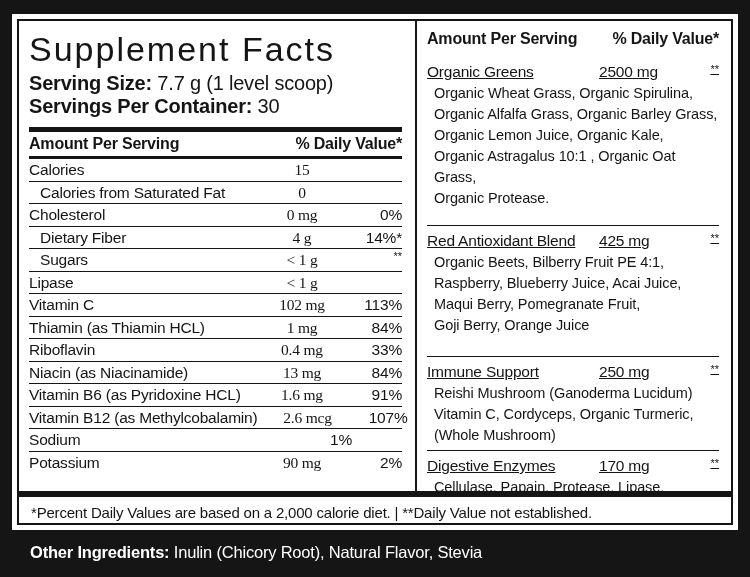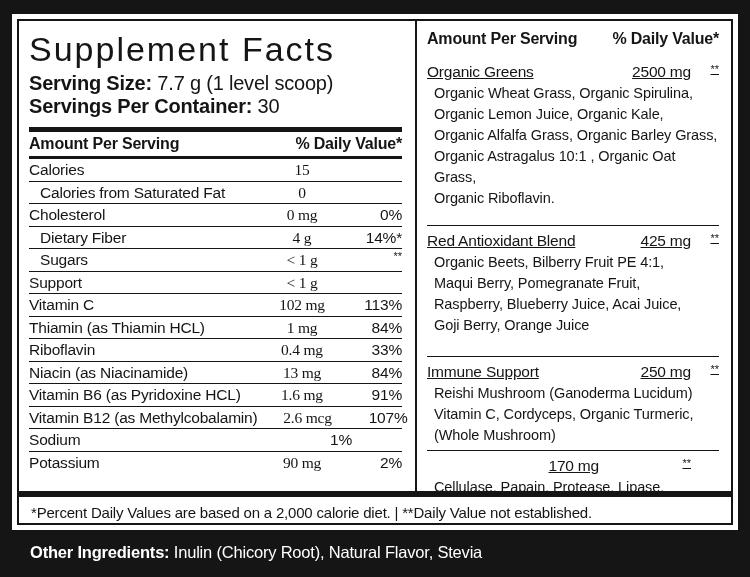--- a/index.html
+++ b/index.html
@@ -37,21 +37,21 @@
   .td-amt { text-align:center;font-family:Liberation Serif, serif; }
   .td-dv { text-align:right; }
   .trow.indent .td-name { padding-left:11px; }
   .sup { font-size:11px; position:relative; top:-3px; letter-spacing:0; }
 
   .rhead { display:flex; justify-content:space-between; font-weight:bold; font-size:16px;
            line-height:22px; letter-spacing:-0.2px; }
   .rbar { height:6px; background:var(--ink); margin-top:7px; }
   .sec-head { display:grid; grid-template-columns:1fr 92px 28px; font-size:15.5px;
               line-height:22px; margin-top:4px; letter-spacing:-0.2px;text-decoration:underline; }
-  .sec-amt { text-align:right; }
+  .sec-amt { text-align:left; }
   .sec-dv { text-align:right; }
   .sec-lines { padding-left:7px; font-size:14.5px; line-height:21px; letter-spacing:-0.1px; }
   .sep { border-top:1.5px solid var(--ink); }
   .sep-a { margin-top:16px; }
   .sep-b { margin-top:20px; }
   .sep-c { margin-top:4px; }
 
   .footnote-row { border-top:6px solid var(--ink); font-size:15px; line-height:20px;
                   padding:6px 12px 0 12px; letter-spacing:-0.2px; }
   .other { position:absolute; left:30px; top:543px; color:#fff; font-size:16.5px;
@@ -98,21 +98,21 @@
               <span class="td-name">Dietary Fiber</span>
               <span class="td-amt">4 g</span>
               <span class="td-dv">14%*</span>
             </div>
               <div class="trow indent">
               <span class="td-name">Sugars</span>
               <span class="td-amt">&lt; 1 g</span>
               <span class="td-dv sup">**</span>
             </div>
               <div class="trow">
-              <span class="td-name">Support</span>
+              <span class="td-name">Lipase</span>
               <span class="td-amt">&lt; 1 g</span>
               <span class="td-dv"></span>
             </div>
               <div class="trow">
               <span class="td-name">Vitamin C</span>
               <span class="td-amt">102 mg</span>
               <span class="td-dv">113%</span>
             </div>
               <div class="trow">
               <span class="td-name">Thiamin (as Thiamin HCL)</span>
@@ -162,38 +162,38 @@
         <div class="rbar"></div>
 
         <div class="sec">
           <div class="sec-head">
             <span class="sec-name">Organic Greens</span>
             <span class="sec-amt">2500 mg</span>
             <span class="sec-dv sup">**</span>
           </div>
           <div class="sec-lines">
               <div class="sec-line">Organic Wheat Grass, Organic Spirulina,</div>
+              <div class="sec-line">Organic Alfalfa Grass, Organic Barley Grass,</div>
               <div class="sec-line">Organic Lemon Juice, Organic Kale,</div>
-              <div class="sec-line">Organic Alfalfa Grass, Organic Barley Grass,</div>
               <div class="sec-line">Organic Astragalus 10:1 , Organic Oat Grass,</div>
-              <div class="sec-line">Organic Riboflavin.</div>
+              <div class="sec-line">Organic Protease.</div>
             </div>
         </div>
         <div class="sep sep-a"></div>
 
         <div class="sec">
           <div class="sec-head">
             <span class="sec-name">Red Antioxidant Blend</span>
             <span class="sec-amt">425 mg</span>
             <span class="sec-dv sup">**</span>
           </div>
           <div class="sec-lines">
               <div class="sec-line">Organic Beets, Bilberry Fruit PE 4:1,</div>
+              <div class="sec-line">Raspberry, Blueberry Juice, Acai Juice,</div>
               <div class="sec-line">Maqui Berry, Pomegranate Fruit,</div>
-              <div class="sec-line">Raspberry, Blueberry Juice, Acai Juice,</div>
               <div class="sec-line">Goji Berry, Orange Juice</div>
             </div>
         </div>
         <div class="sep sep-b"></div>
 
         <div class="sec">
           <div class="sec-head">
             <span class="sec-name">Immune Support</span>
             <span class="sec-amt">250 mg</span>
             <span class="sec-dv sup">**</span>
@@ -201,20 +201,21 @@
           <div class="sec-lines">
               <div class="sec-line">Reishi Mushroom (Ganoderma Lucidum)</div>
               <div class="sec-line">Vitamin C, Cordyceps, Organic Turmeric,</div>
               <div class="sec-line">(Whole Mushroom)</div>
             </div>
         </div>
         <div class="sep sep-c"></div>
 
         <div class="sec">
           <div class="sec-head">
+            <span class="sec-name">Digestive Enzymes</span>
             <span class="sec-amt">170 mg</span>
             <span class="sec-dv sup">**</span>
           </div>
           <div class="sec-lines">
               <div class="sec-line">Cellulase, Papain, Protease, Lipase.</div>
             </div>
         </div>
       </div>
     </div>
 

